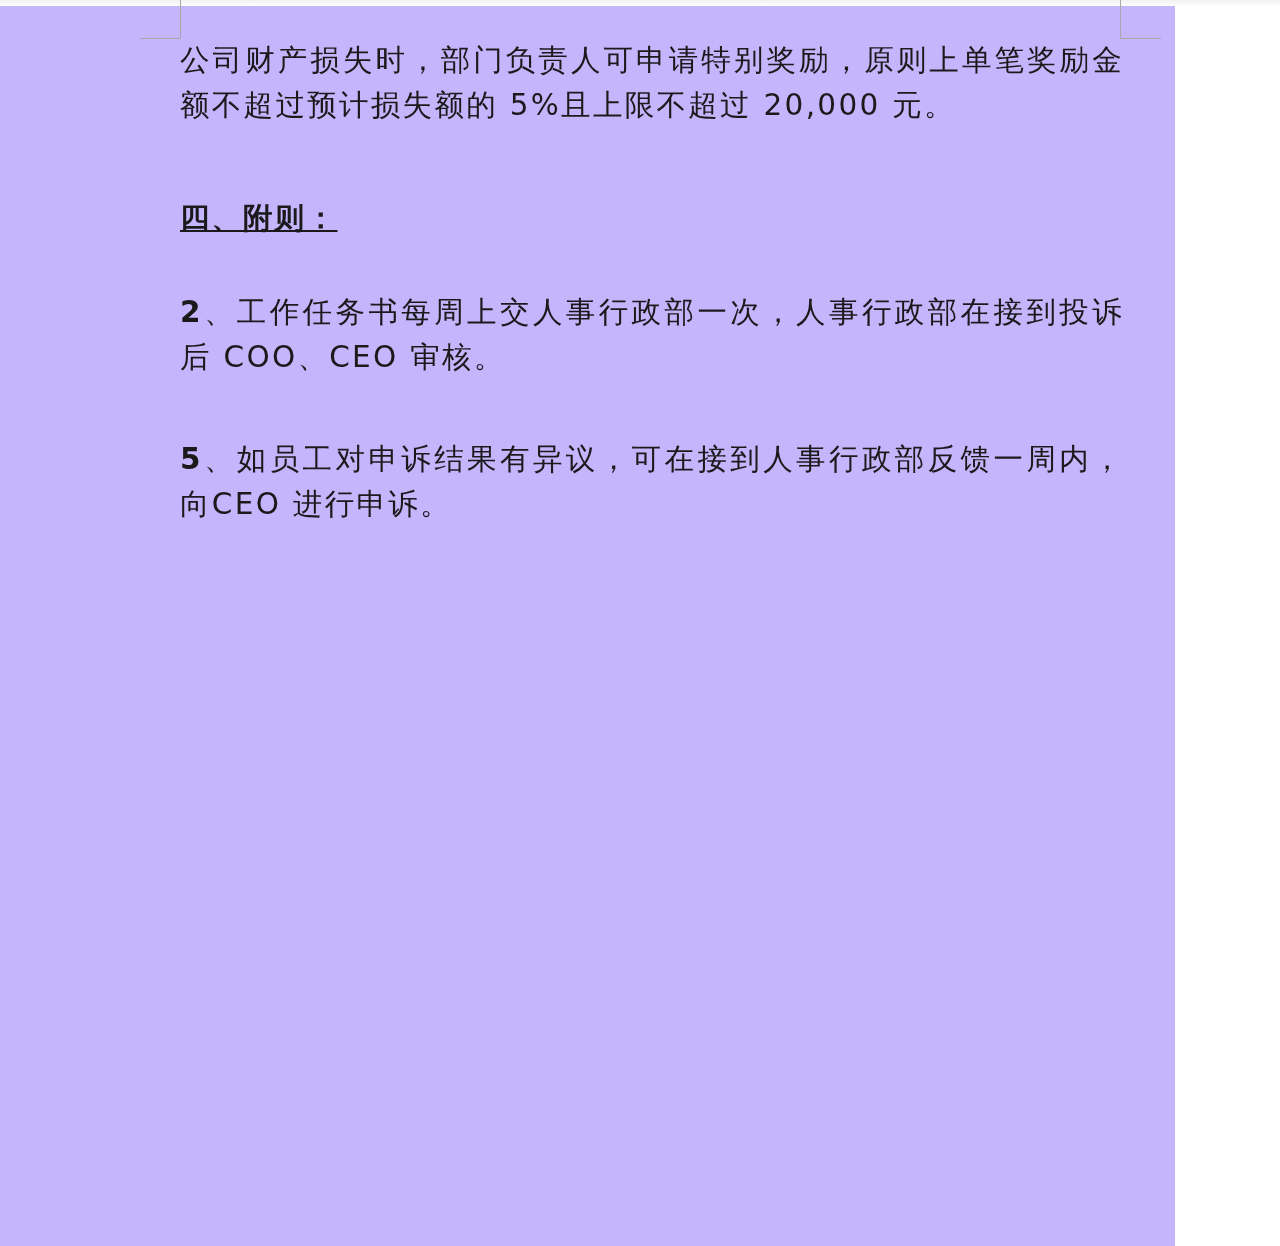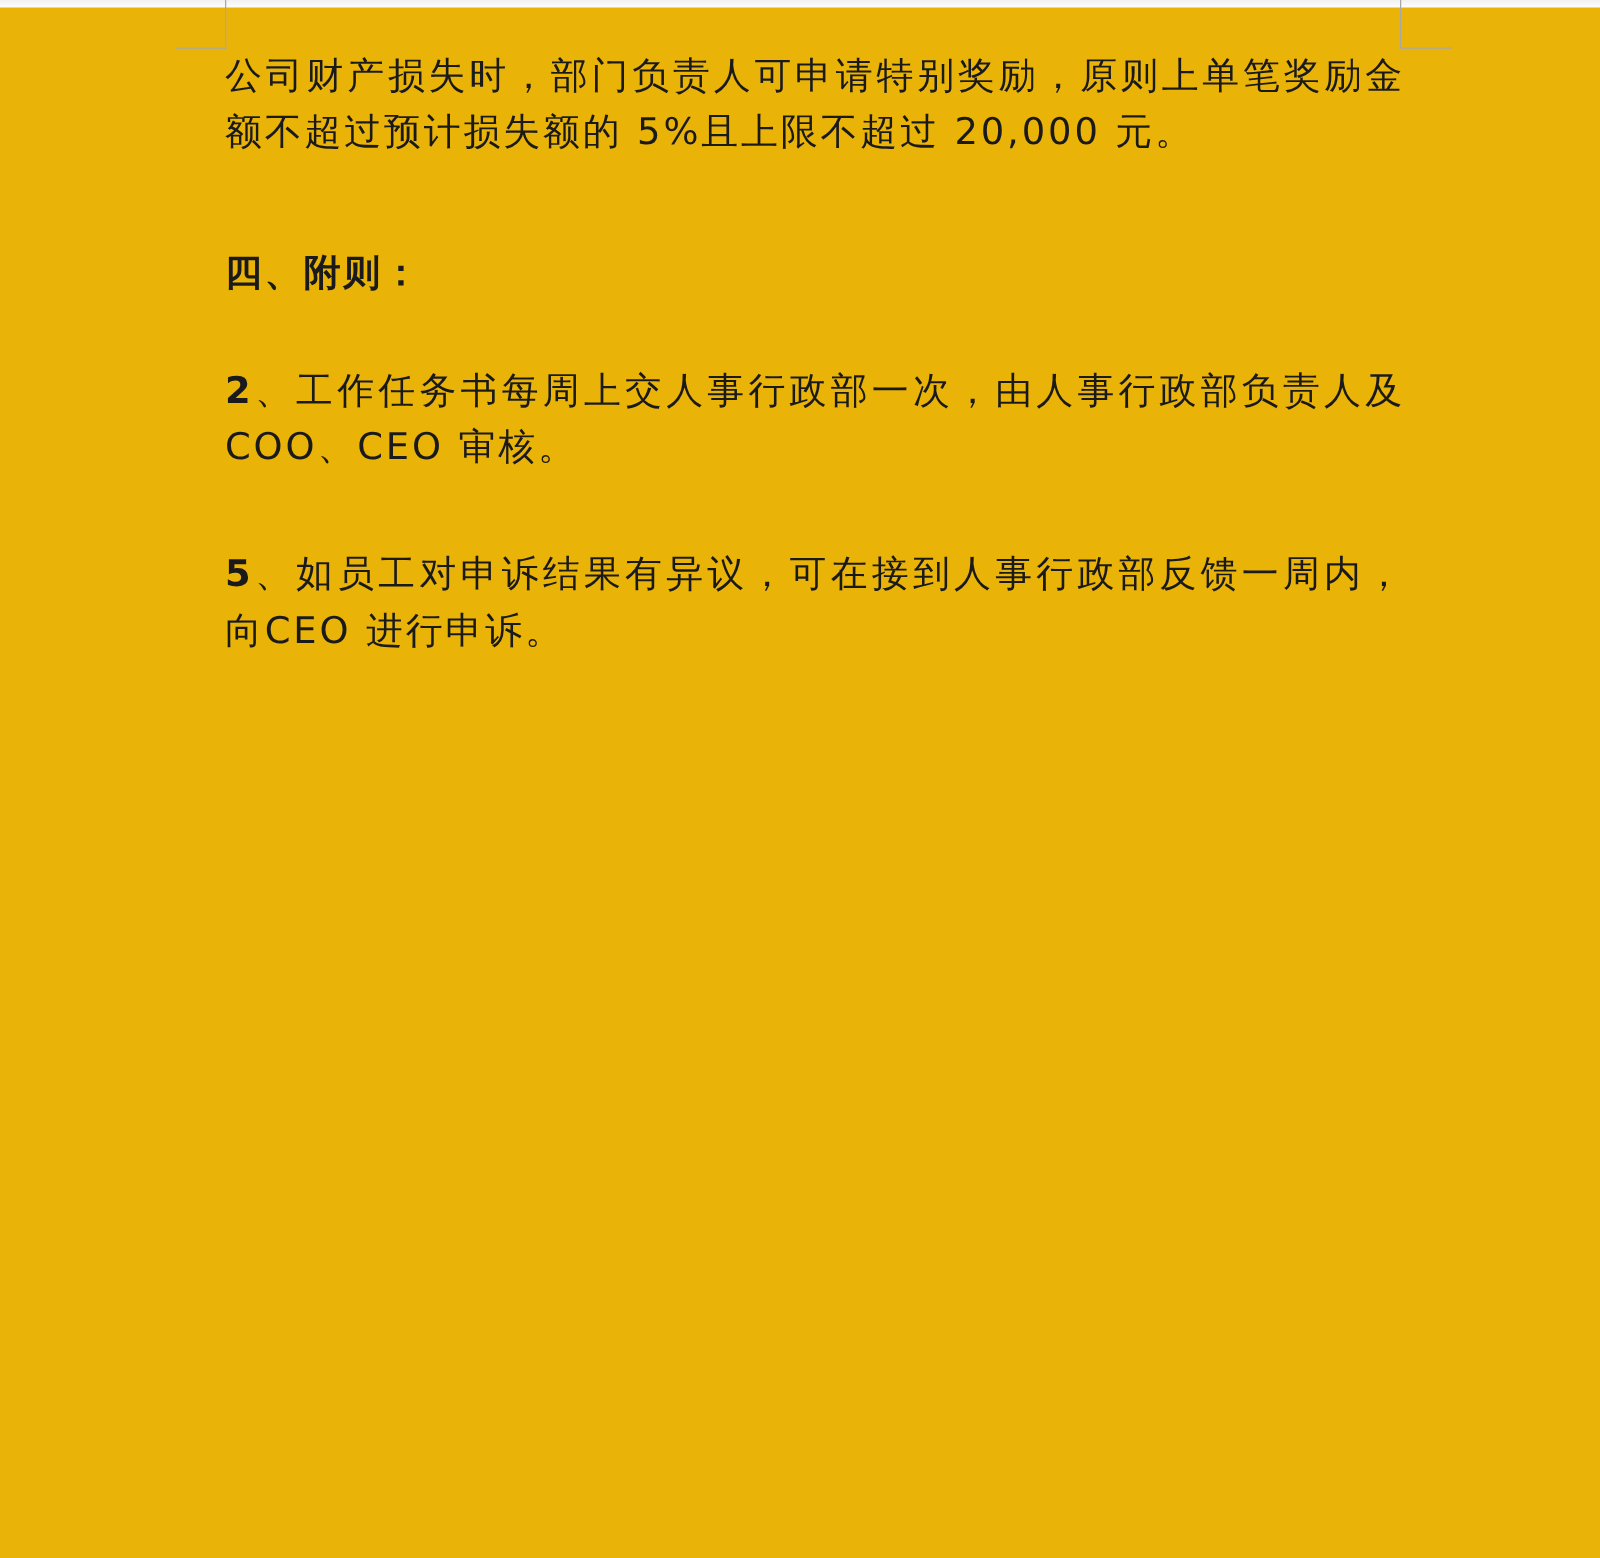--- a/index.html
+++ b/index.html
@@ -11,22 +11,22 @@
     width: 1280px;
     height: 1246px;
     position: relative;
     overflow: hidden;
     font-family: "DejaVu Sans", "Liberation Sans", sans-serif;
     color: #1a1a1a;
   }
   .page {
     position: absolute;
     left: 0; top: 0;
-    width: 1280px; height: 1246px;
-    background: #eab308;
+    width: 1175px; height: 1246px;
+    background: #c4b5fd;
   }
   .top-shade {
     position: absolute;
     left: 0; top: 0; width: 1280px; height: 6px;
     background: linear-gradient(#f1f1f1, #fefefe);
   }
   .corner {
     position: absolute;
     width: 40px; height: 38px;
     border-color: #a8a8a8;
@@ -50,20 +50,21 @@
     text-align: justify;
     word-break: break-all;
   }
   .para .num { font-weight: bold; }
   .heading {
     font-size: 29.5px;
     line-height: 45px;
     font-weight: bold;
     letter-spacing: 2px;
     margin: 0;
+    text-decoration: underline;
   }
   .gap-s { height: 19px; }
   .gap-m { height: 30px; }
 </style>
 </head>
 <body>
 
 <div class="page">
   <div class="top-shade"></div>
   <div class="corner tl"></div>
@@ -73,21 +74,21 @@
     <p class="para">
       <span>公司财产损失时，部门负责人可申请特别奖励，原则上单笔奖励金额不超过预计损失额的 5%且上限不超过 20,000 元。</span>
     </p>
     <div class="gap-s"></div>
     <div class="gap-s"></div>
     <div class="gap-m"></div>
     <h2 class="heading">四、附则：</h2>
     <div class="gap-m"></div>
     <div class="gap-s"></div>
     <p class="para">
-      <span class="num">2</span><span>、工作任务书每周上交人事行政部一次，由人事行政部负责人及 COO、CEO 审核。</span>
+      <span class="num">2</span><span>、工作任务书每周上交人事行政部一次，人事行政部在接到投诉后 COO、CEO 审核。</span>
     </p>
     <div class="gap-s"></div>
     <div class="gap-s"></div>
     <div class="gap-s"></div>
     <p class="para">
       <span class="num">5</span><span>、如员工对申诉结果有异议，可在接到人事行政部反馈一周内，向CEO 进行申诉。</span>
     </p>
   </div>
 </div>
 

